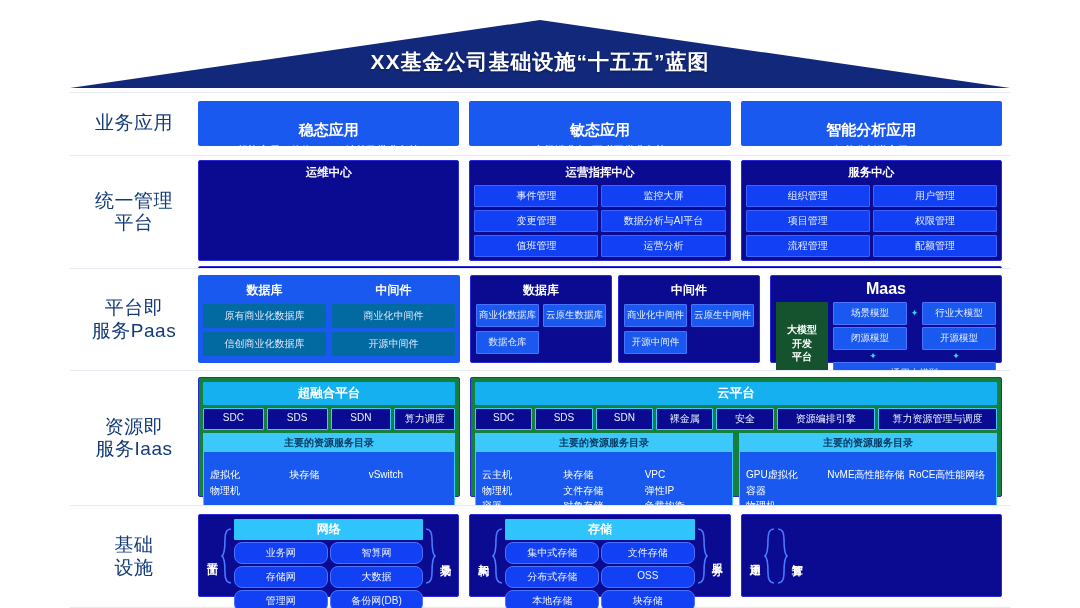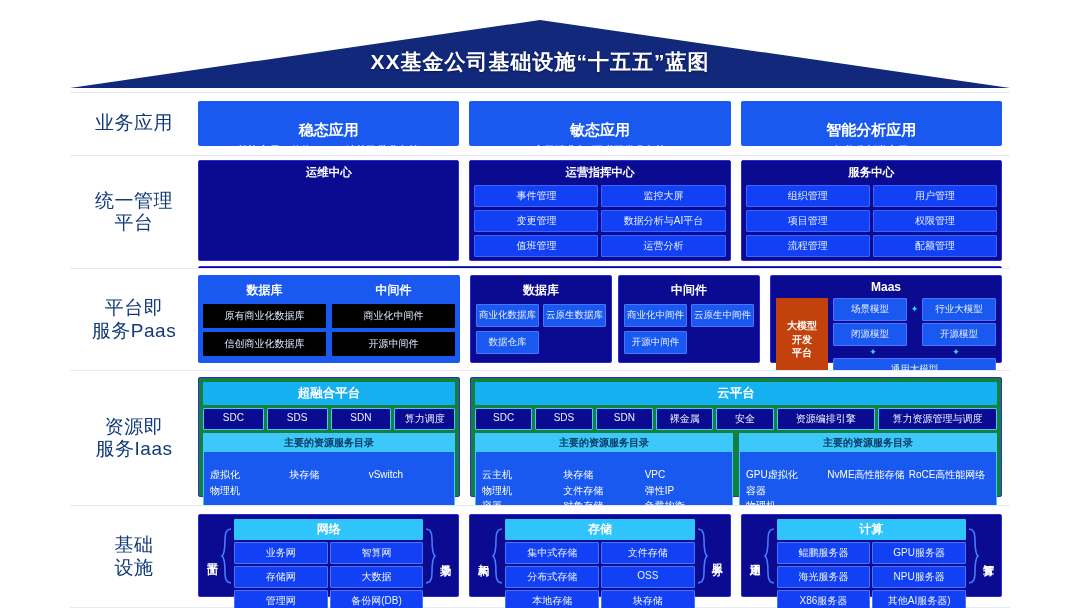--- a/index.html
+++ b/index.html
@@ -81,41 +81,41 @@
   #row-paas .row-body { gap: 10px; padding: 6px 8px 7px 0; }
   .paas-panel { border-radius: 2px; padding: 5px; display: flex; gap: 6px; }
   .paas-blue { background: #1959f0; }
   .paas-col { flex: 1; display: flex; flex-direction: column; }
   .paas-col-title {
     color: #fff; font-size: 12px; font-weight: bold; text-align: center; padding: 2px 0 5px;
   }
   .paas-items { display: flex; flex-direction: column; gap: 4px; }
   .paas-items.two-up { display: grid; grid-template-columns: 1fr 1fr; gap: 4px; align-content: start; }
   .pill-navy {
-    background: #000000; color: #dfe8ff; font-size: 10px; text-align: center;
+    background: #0369a1; color: #dfe8ff; font-size: 10px; text-align: center;
     padding: 5px 2px; border-radius: 1px;
   }
   .pill-blue {
     background: #1959f0; color: #eaf1ff; font-size: 9.5px; text-align: center;
     padding: 4px 2px; border-radius: 1px; border: 1px solid #4a73ff;
   }
   .paas-sub-panel {
     flex: 1; background: #0b0b91; border: 1px solid #2b2bd6; border-radius: 2px;
     padding: 4px 5px 5px; display: flex; flex-direction: column;
   }
 
   
   .maas-panel {
     flex: 0 0 232px; background: #0b0b91; border: 1px solid #2b2bd6; border-radius: 2px;
     padding: 3px 5px 5px; display: flex; flex-direction: column;
   }
-  .maas-title { color: #fff; font-size: 12px; font-weight: bold; text-align: center; padding: 1px 0 4px; }
+  .maas-title { color: #fff; font-size: 16px; font-weight: bold; text-align: center; padding: 1px 0 4px; }
   .maas-body { display: flex; gap: 5px; flex: 1; }
   .maas-left {
-    flex: 0 0 52px; background: #c2410c; color: #fff; font-size: 10px; font-weight: bold;
+    flex: 0 0 52px; background: #14532d; color: #fff; font-size: 10px; font-weight: bold;
     display: flex; flex-direction: column; align-items: center; justify-content: center;
     line-height: 1.35; border-radius: 1px; text-align: center;
   }
   .maas-right { flex: 1; display: flex; flex-direction: column; gap: 2px; }
   .maas-line { display: flex; align-items: center; gap: 3px; }
   .maas-line .pill-blue { flex: 1; }
   .arrow-h { color: #31d8ff; font-size: 9px; line-height: 1; flex: 0 0 9px; text-align: center; }
   .arrow-row { display: flex; gap: 3px; }
   .arrow-up { flex: 1; text-align: center; color: #31d8ff; font-size: 9px; line-height: 8px; }
 
@@ -167,21 +167,21 @@
   .brace { flex: 0 0 13px; display: flex; align-items: center; justify-content: center; }
   .brace svg { display: block; }
   .infra-core { flex: 1; display: flex; flex-direction: column; gap: 2px; padding: 0 1px; }
   .infra-title {
     background: #2fc4fb; color: #ffffff; font-size: 12px; font-weight: bold;
     text-align: center; padding: 2px 0; border-radius: 1px;
   }
   .infra-grid { display: grid; grid-template-columns: 1fr 1fr; gap: 2px; }
   .infra-cell {
     background: #1140f5; border: 1px solid #4a73ff; color: #eef3ff;
-    font-size: 10px; text-align: center; padding: 3px 2px; border-radius: 1px;
+    font-size: 10px; text-align: center; padding: 3px 2px; border-radius: 8px;
   }
 </style>
 </head>
 <body>
 
 <div id="stage">
 
   <div class="roof">
     <svg viewBox="0 0 940 68" preserveAspectRatio="none" aria-hidden="true">
       <polygon points="0,68 470,0 940,68" fill="#12287a"></polygon>
@@ -467,31 +467,20 @@
         <div class="infra-side">服务</div>
       </div>
 
       <div class="infra-panel">
         <div class="infra-side">通用</div>
         <div class="brace">
           <svg width="11" height="58" viewBox="0 0 11 58" aria-hidden="true">
             <path d="M10 2 Q4 2 4 12 Q4 27 1 29 Q4 31 4 46 Q4 56 10 56" fill="none" stroke="#4a7bff" stroke-width="1.6"></path>
           </svg>
         </div>
-        <div class="infra-core">
-          <div class="infra-title">计算</div>
-          <div class="infra-grid">
-            <div class="infra-cell">鲲鹏服务器</div>
-            <div class="infra-cell">GPU服务器</div>
-            <div class="infra-cell">海光服务器</div>
-            <div class="infra-cell">NPU服务器</div>
-            <div class="infra-cell">X86服务器</div>
-            <div class="infra-cell">其他AI服务器)</div>
-          </div>
-        </div>
         <div class="brace">
           <svg width="11" height="58" viewBox="0 0 11 58" aria-hidden="true">
             <path d="M1 2 Q7 2 7 12 Q7 27 10 29 Q7 31 7 46 Q7 56 1 56" fill="none" stroke="#4a7bff" stroke-width="1.6"></path>
           </svg>
         </div>
         <div class="infra-side">智算</div>
       </div>
 
     </div>
   </div>

